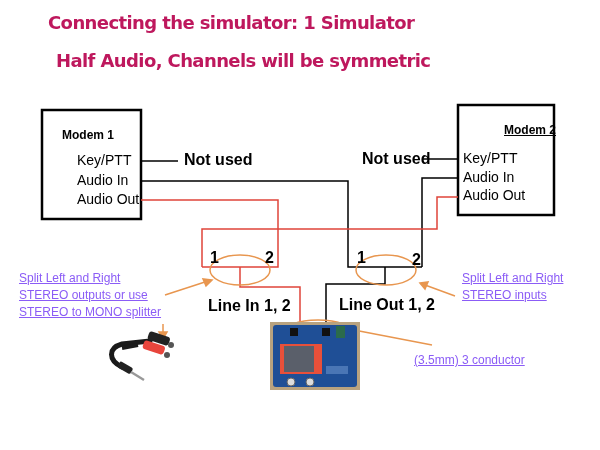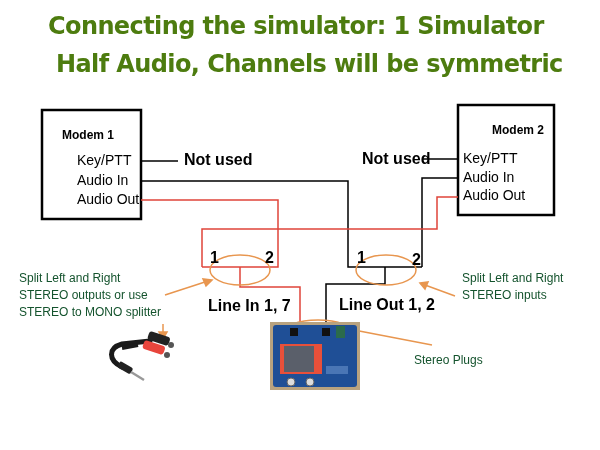--- a/index.html
+++ b/index.html
@@ -1,25 +1,25 @@
 <!DOCTYPE html>
 <html><head>
 <meta charset="utf-8">
 <style>
   html,body{margin:0;padding:0;background:#fff;}
   body{width:600px;height:450px;position:relative;overflow:hidden;font-family:"Liberation Sans",sans-serif;}
-  .title{position:absolute;font-family:"DejaVu Sans",sans-serif;font-weight:bold;font-size:24px;color:#4d7c0f;letter-spacing:-0.6px;white-space:nowrap;}
+  .title{position:absolute;font-family:"DejaVu Sans",sans-serif;font-weight:bold;font-size:18px;color:#be185d;letter-spacing:-0.6px;white-space:nowrap;}
   #t1{left:48px;top:12px;}
   #t2{left:56px;top:50px;}
   svg#wires{position:absolute;left:0;top:0;}
   .lbl{position:absolute;font-size:16px;color:#000;white-space:nowrap;line-height:16px;}
   .bold{font-weight:bold;}
   .modem-title{position:absolute;font-weight:bold;font-size:12px;}
   .pin{position:absolute;font-size:14px;line-height:17px;}
-  .note{position:absolute;font-size:12px;line-height:17px;color:#14532d;}
+  .note{position:absolute;font-size:12px;line-height:17px;color:#8b5cf6;text-decoration:underline;}
 </style>
 </head>
 <body>
 
 <div class="title" id="t1">Connecting the simulator: 1 Simulator</div>
 <div class="title" id="t2">Half Audio,  Channels will be symmetric</div>
 
 <svg id="wires" width="600" height="450" viewBox="0 0 600 450">
 
   <rect x="42" y="110" width="99" height="109" fill="#fff" stroke="#000" stroke-width="2.5"></rect>
@@ -76,37 +76,37 @@
     <rect x="326" y="366" width="22" height="8" fill="#4a76b5"></rect>
   </g>
 </svg>
 
 <div class="modem-title" style="left:62px;top:128px;">Modem 1</div>
 <div class="pin" style="left:77px;top:152px;">Key/PTT</div>
 <div class="pin" style="left:77px;top:172px;">Audio In</div>
 <div class="pin" style="left:77px;top:191px;">Audio Out</div>
 <div class="lbl bold" style="left:184px;top:152px;">Not used</div>
 
-<div class="modem-title" style="left:492px;top:123px;">Modem 2</div>
+<div class="modem-title" style="left:504px;top:123px;text-decoration:underline;">Modem 2</div>
 <div class="pin" style="left:463px;top:150px;">Key/PTT</div>
 <div class="pin" style="left:463px;top:169px;">Audio In</div>
 <div class="pin" style="left:463px;top:187px;">Audio Out</div>
 <div class="lbl bold" style="left:362px;top:151px;">Not used</div>
 
 <div class="lbl bold" style="left:210px;top:250px;">1</div>
 <div class="lbl bold" style="left:265px;top:250px;">2</div>
 <div class="lbl bold" style="left:357px;top:250px;">1</div>
 <div class="lbl bold" style="left:412px;top:252px;">2</div>
-<div class="lbl bold" style="left:208px;top:298px;">Line In 1, 7</div>
+<div class="lbl bold" style="left:208px;top:298px;">Line In 1, 2</div>
 <div class="lbl bold" style="left:339px;top:297px;">Line Out 1, 2</div>
 
 <div class="note" style="left:19px;top:270px;">
   <div>Split Left and Right</div>
   <div>STEREO outputs  or use</div>
   <div>STEREO to MONO splitter</div>
 </div>
 <div class="note" style="left:462px;top:270px;">
   <div>Split Left and Right</div>
   <div>STEREO inputs</div>
 </div>
 <div class="note" style="left:414px;top:352px;">
-  <div>Stereo Plugs</div>
+  <div>(3.5mm) 3 conductor</div>
 </div>
 
 </body></html>

